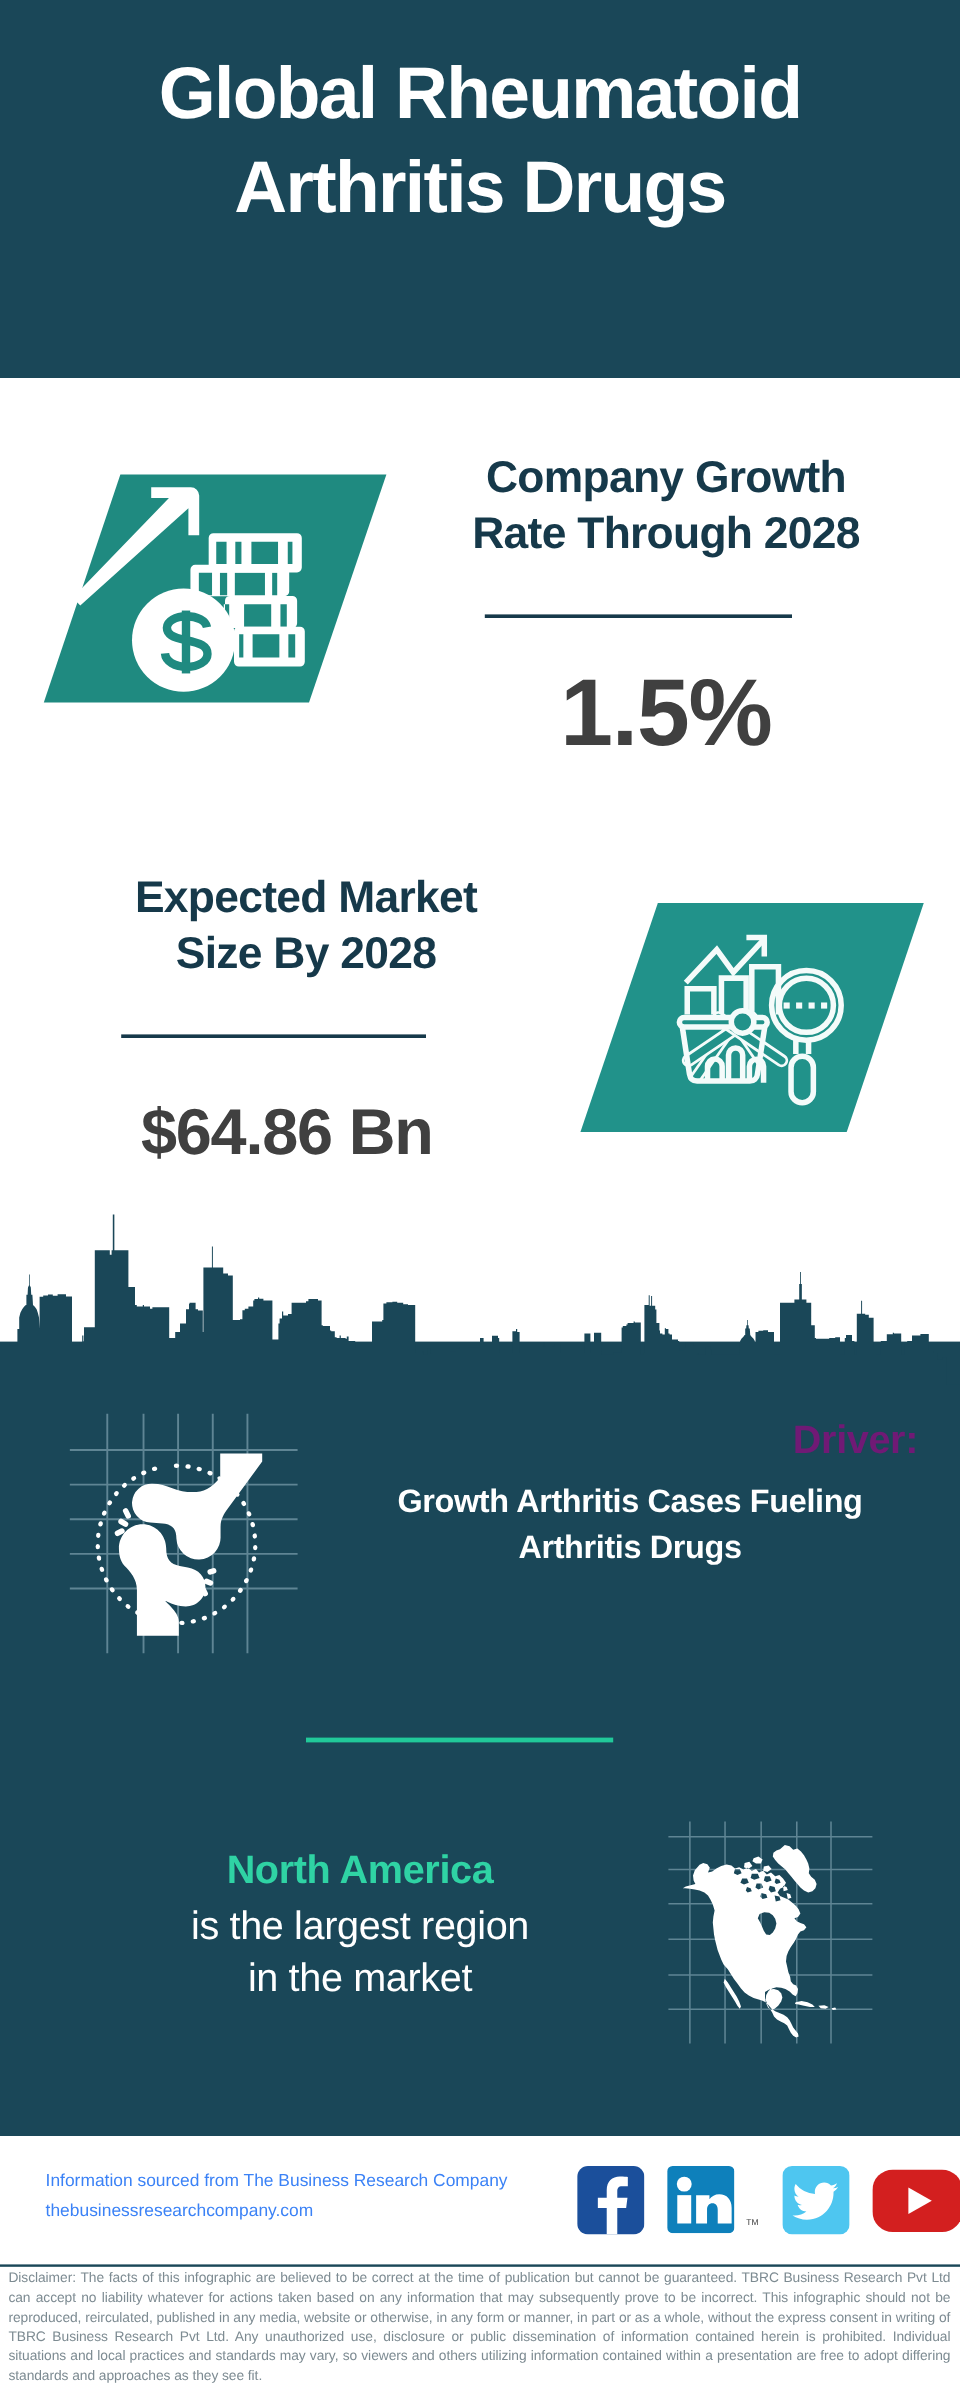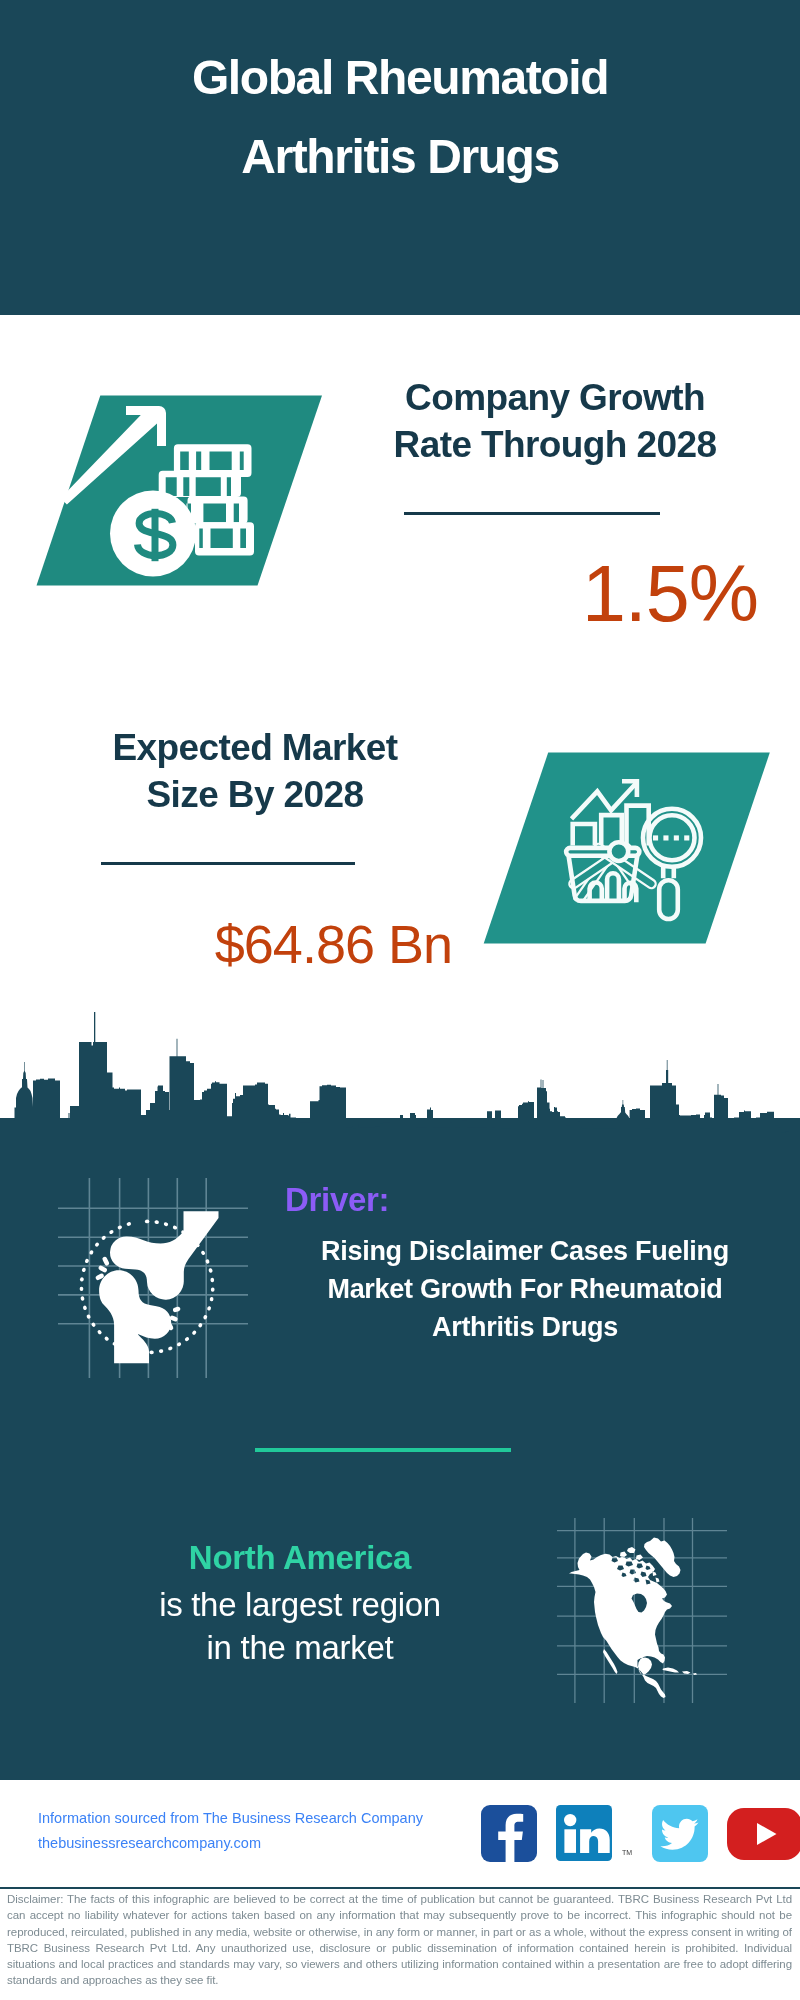--- a/index.html
+++ b/index.html
@@ -4,35 +4,35 @@
 <title>Global Rheumatoid Arthritis Drugs Market</title>
 <style>
   html,body{margin:0;padding:0;}
   body{width:800px;height:2000px;background:#ffffff;font-family:"Liberation Sans",sans-serif;}
   .page{position:relative;width:800px;height:2000px;overflow:hidden;background:#fff;}
   svg{display:block;}
 
   
   .hdr{position:absolute;left:0;top:0;width:800px;height:315px;background:#1a4758;}
   .hdr-title{position:absolute;left:0;top:38px;width:800px;text-align:center;color:#ffffff;
-    font-size:48px;line-height:79px;font-weight:bold;letter-spacing:-1.4px;}
+    font-size:61px;line-height:79px;font-weight:bold;letter-spacing:-1.4px;}
 
   
   .icon-box{position:absolute;}
   .blk-title{position:absolute;text-align:center;color:#16394a;font-weight:bold;
      font-size:37px;line-height:47px;letter-spacing:-0.6px;}
   .rule{position:absolute;background:#16394a;height:3px;}
-  .blk-val{position:absolute;text-align:right;color:#c2410c;font-weight:normal;
+  .blk-val{position:absolute;text-align:center;color:#404040;font-weight:bold;
      letter-spacing:-1px;}
 
   
   .dark{position:absolute;left:0;width:800px;background:#1a4758;}
   .skyline{position:absolute;left:0;width:800px;}
 
-  .drv-label{position:absolute;text-align:left;color:#8b5cf6;font-weight:bold;
+  .drv-label{position:absolute;text-align:right;color:#701a75;font-weight:bold;
      font-size:33px;line-height:40px;letter-spacing:-0.3px;}
   .drv-text{position:absolute;text-align:center;color:#ffffff;font-weight:bold;
      font-size:27px;line-height:38px;letter-spacing:-0.3px;}
   .sep{position:absolute;background:#21c99a;height:4px;}
 
   .reg-name{position:absolute;text-align:center;color:#2fd3a4;font-weight:bold;
      font-size:33px;line-height:43px;letter-spacing:-0.3px;}
   .reg-text{position:absolute;text-align:center;color:#ffffff;font-weight:normal;
      font-size:33px;line-height:43px;letter-spacing:-0.3px;}
 
@@ -248,22 +248,21 @@
            C113.2 153.7 106 160.7 96.8 160.7
            C90.6 160.7 86 158.8 81 156.6
            C75.7 154.3 91 164 91 173
            V185.2 Z"></path>
       </g>
     </svg>
   </div>
 
   <div class="drv-label" style="left:285px;top:1180px;width:480px;">Driver:</div>
   <div class="drv-text" style="left:270px;top:1232px;width:510px;">
-      <div>Rising Disclaimer Cases Fueling</div>
-      <div>Market Growth For Rheumatoid</div>
+      <div>Growth Arthritis Cases Fueling</div>
       <div>Arthritis Drugs</div>
     </div>
 
   <div class="sep" style="left:255px;top:1448px;width:256px;"></div>
 
   <div class="reg-name" style="left:48px;top:1536px;width:504px;">North America</div>
   <div class="reg-text" style="left:48px;top:1583px;width:504px;">
       <div>is the largest region</div>
       <div>in the market</div>
     </div>

